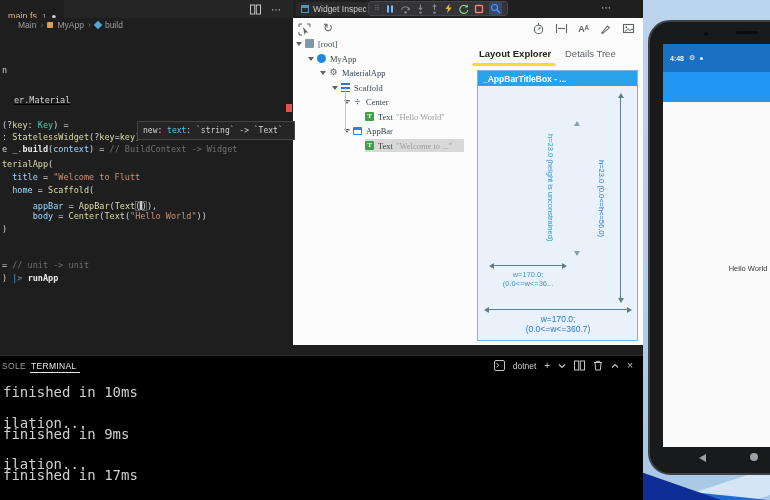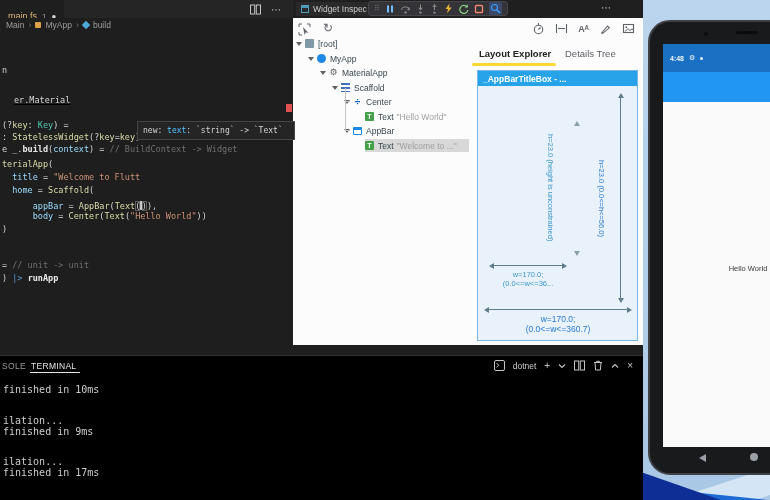--- a/index.html
+++ b/index.html
@@ -6,21 +6,21 @@
   body { background:#000; font-family:"Liberation Sans", sans-serif; }
   #app { position:relative; width:770px; height:500px; background:#1e1e1e; overflow:hidden; }
 
   
   .tabbar { position:absolute; left:0; top:0; width:293px; height:18px; background:#252526; }
   .tab-active { position:absolute; left:0; top:0; height:18px; padding:16px 8px; background:#1e1e1e; display:flex; align-items:center; gap:5px; }
   .tab-label { color:#dcb67a; font-size:9px; }
   .tab-badge { color:#9d9d9d; font-size:8px; }
   .tab-dot { color:#d4d4d4; font-size:8px; }
   .tabbar-actions { position:absolute; right:12px; top:0; height:18px; display:flex; align-items:center; gap:10px; color:#c5c5c5; }
-  .breadcrumb { position:absolute; left:0; top:18px; width:293px; height:13px; background:#1e1e1e; display:flex; align-items:center; gap:4px; padding-left:6px; color:#9d9d9d; font-size:8.5px; }
+  .breadcrumb { position:absolute; left:0; top:18px; width:293px; height:13px; background:#1e1e1e; display:flex; align-items:center; gap:4px; padding-left:18px; color:#9d9d9d; font-size:8.5px; }
   .bc-sep { color:#6e6e6e; font-size:9px; }
   .bc-class { width:6px; height:6px; background:#d8a348; border-radius:1px; display:inline-block; }
   .bc-cube { width:6px; height:6px; background:#4fa8d8; transform:rotate(45deg); display:inline-block; }
 
   #code-lines { position:absolute; left:0; top:31px; width:293px; height:324px; background:#1e1e1e; overflow:hidden; }
   .code-line { position:absolute; white-space:pre; font-family:"DejaVu Sans Mono", monospace; font-size:8.5px; line-height:11px; }
   .tok-p { color:#d4d4d4; } .tok-y { color:#dcdcaa; } .tok-t { color:#4ec9b0; }
   .tok-lb { color:#9cdcfe; } .tok-s { color:#ce9178; } .tok-c { color:#6f6f6f; }
   .tok-k { color:#569cd6; } .tok-b { color:#eaeaea; font-weight:bold; } .tok-kb { color:#4fc1ff; }
   .tok-box { outline:1px solid #5e5e5e; outline-offset:-1px; }
@@ -41,21 +41,21 @@
   
   .inspector { position:absolute; left:293px; top:18px; width:350px; height:327px; background:#fcfcfc; }
   .ins-btn { position:absolute; color:#5f6368; }
   .ins-right-icons { position:absolute; right:8px; top:4px; display:flex; align-items:center; gap:10px; color:#5f6368; }
   .aa-glyph { font-size:9px; font-weight:bold; color:#5f6368; }
   .ins-tab { position:absolute; top:30px; font-size:9.5px; }
   .ins-tab.active { color:#202124; font-weight:bold; }
   .ins-tab.inactive { color:#5f6368; }
   .tab-underline { position:absolute; left:179px; top:45px; width:84px; height:3px; background:#fdd835; border-radius:2px; }
 
-  #widget-tree { position:absolute; left:0; top:0; width:178px; height:417px; }
+  #widget-tree { position:absolute; left:0; top:0; width:178px; height:417px;font-family:Liberation Serif, serif; }
   .trow { position:absolute; display:flex; align-items:center; height:13px; font-size:8.5px; padding-right:12px; white-space:nowrap; }
   .trow.selected { background:#d8d8d8; }
   .tchev { width:0; height:0; border-left:3.5px solid transparent; border-right:3.5px solid transparent; border-top:4px solid #616161; margin-right:3px; flex:none; }
   .ticon { display:inline-flex; align-items:center; justify-content:center; width:9px; height:9px; margin-right:4px; flex:none; }
   .ticon-folder { background:#7f98a8; border-radius:1px; }
   .ticon-myapp { background:#1e88e5; border-radius:50%; }
   .ticon-materialapp { color:#616161; font-size:9px; line-height:9px; }
   .ticon-scaffold { background:repeating-linear-gradient(to bottom,#3f6fbf 0 2px,rgba(0,0,0,0) 2px 4px); }
   .ticon-center { color:#1565c0; font-size:10px; font-weight:bold; line-height:9px; }
   .ticon-text { background:#43a047; border-radius:1px; color:#fff; font-size:7px; font-weight:bold; line-height:9px; }
@@ -89,21 +89,21 @@
 
   
   .bottom-panel { position:absolute; left:0; top:355px; width:643px; height:145px; background:#000000; border-top:1px solid #2f2f30; }
   .bp-tab { position:absolute; top:5px; font-size:8.5px; letter-spacing:0.3px; }
   .bp-tab.inactive { color:#9a9a9a; }
   .bp-tab.active { color:#e7e7e7; }
   .bp-underline { position:absolute; left:30px; top:16px; width:50px; height:1px; background:#e7e7e7; }
   .bp-actions { position:absolute; right:10px; top:2px; height:15px; display:flex; align-items:center; gap:8px; color:#c5c5c5; }
   .shell-label { font-size:8.5px; color:#cccccc; }
   .bp-glyph { font-size:10px; line-height:10px; }
-  .term-line { position:absolute; left:3px; font-family:"DejaVu Sans Mono", monospace; font-size:10px; color:#cfcfcf; white-space:pre; }
+  .term-line { position:absolute; left:3px; font-family:"DejaVu Sans Mono", monospace; font-size:14px; color:#cfcfcf; white-space:pre; }
 
   
   .wallpaper { position:absolute; left:643px; top:0; width:127px; height:500px; background:linear-gradient(#bcd5ee,#a9c8e6); }
   .wp-light-streak { position:absolute; left:695px; top:470px; width:140px; height:26px; background:#d4e5f5; transform:rotate(-18deg); }
   .wp-bright { position:absolute; left:643px; top:480px; width:125px; height:20px; background:#1d6ad4; clip-path:polygon(0 35%,100% 100%,0 100%); }
   .wp-navy { position:absolute; left:643px; top:466px; width:78px; height:34px; background:#0e2d95; clip-path:polygon(0 20%,100% 100%,0 100%); }
 
   .phone { position:absolute; left:648px; top:20px; width:196px; height:455px; background:#191a1c; border:2px solid #3f4144; border-radius:22px; }
   .p-camera { position:absolute; left:54px; top:10px; width:4px; height:4px; border-radius:50%; background:#0b0c0e; }
   .p-speaker { position:absolute; left:86px; top:9px; width:22px; height:3px; border-radius:2px; background:#0b0c0e; }

